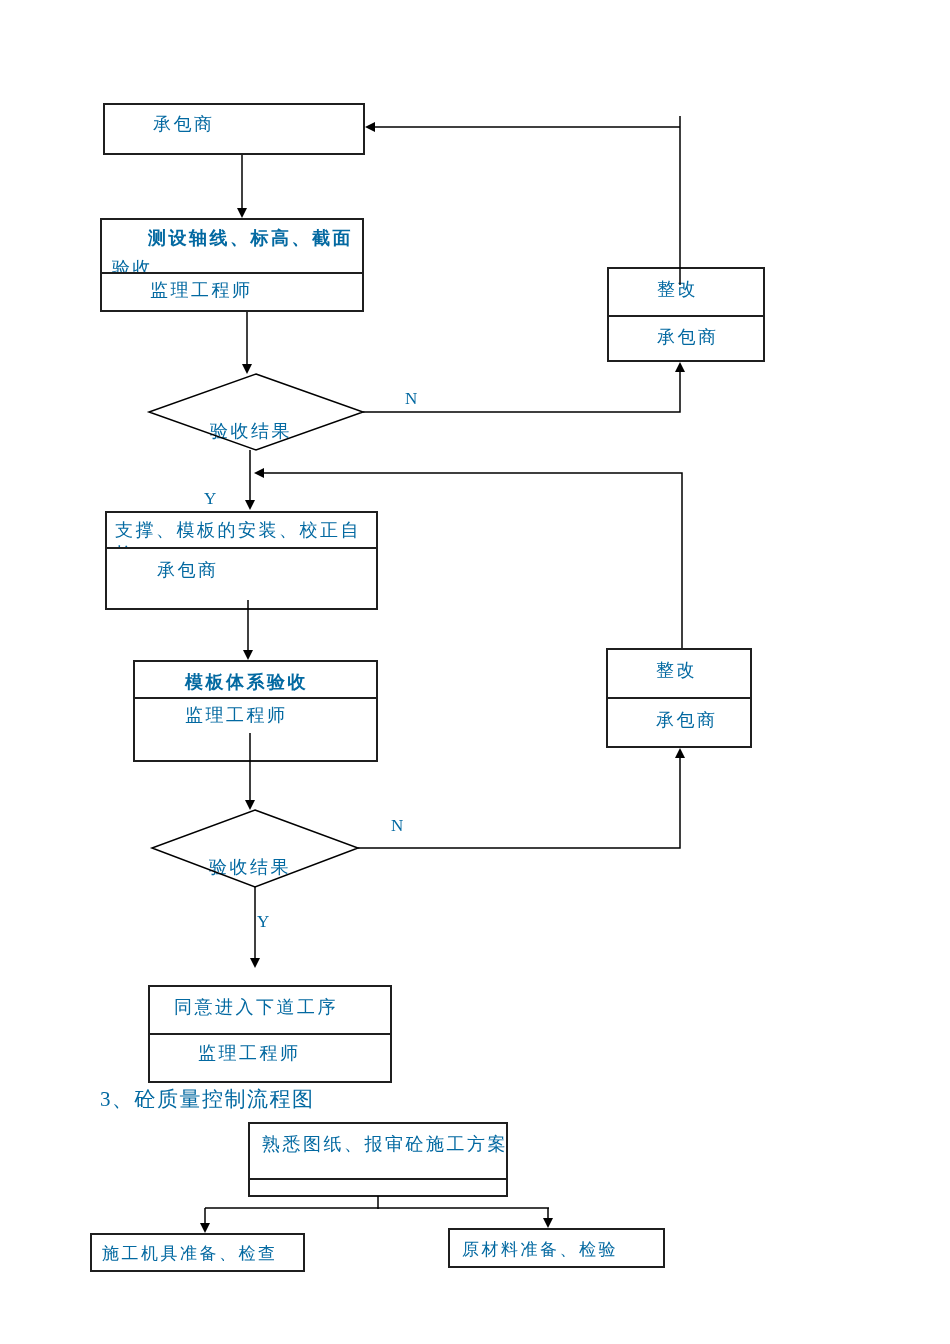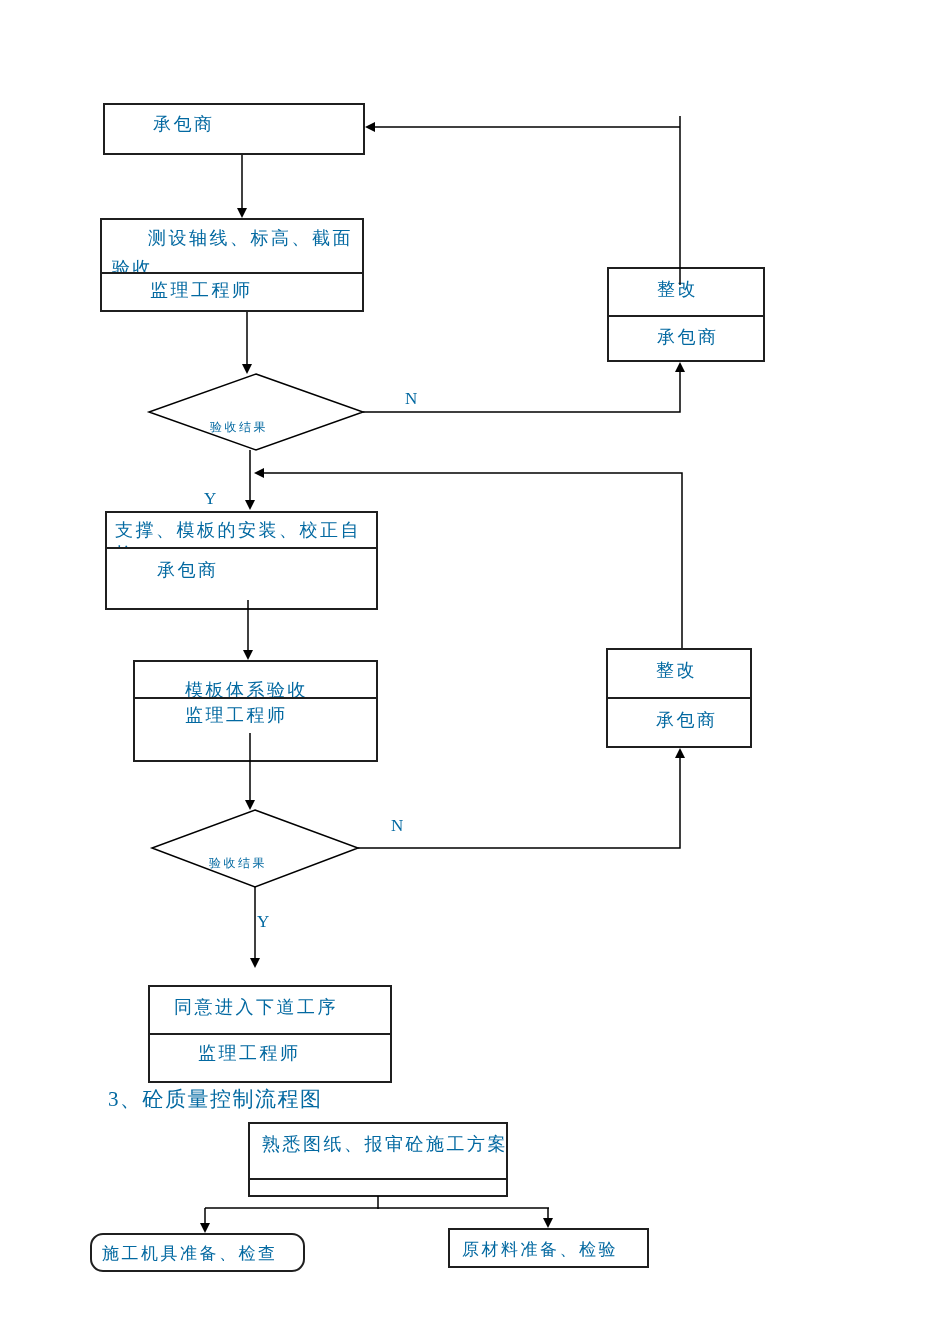--- a/index.html
+++ b/index.html
@@ -36,21 +36,21 @@
     white-space:nowrap;
   }
   .small .txt{font-size:17px;letter-spacing:2.5px;}
   .freelabel{
     position:absolute;
     font-size:17px;
     z-index:4;
   }
   .diamond-label{
     position:absolute;
-    font-size:12px;
+    font-size:18px;
     letter-spacing:2.5px;
     z-index:4;
     white-space:nowrap;
   }
   .heading{
     position:absolute;
     font-size:21px;
     letter-spacing:1.5px;
     z-index:3;
     white-space:nowrap;
@@ -62,21 +62,21 @@
 <div class="canvas">
 
   <div class="box" style="left:103px;top:103px;width:262px;height:52px;">
     <div class="row" style="height:48px;padding:7px 0 0 48px;">
       <p class="txt">承包商</p>
     </div>
   </div>
 
   <div class="box" style="left:100px;top:218px;width:264px;height:94px;">
     <div class="row divided" style="height:54px;padding-top:6px;">
-      <p class="txt" style="padding-left:46px;">测设轴线、标高、截面</p>
+      <p class="txt" style="padding-left:46px;font-weight:bold;">测设轴线、标高、截面</p>
       <p class="txt" style="padding-left:10px;margin-top:6px;">验收</p>
     </div>
     <div class="row" style="height:38px;padding:4px 0 0 48px;">
       <p class="txt">监理工程师</p>
     </div>
   </div>
 
   <div class="box" style="left:607px;top:267px;width:158px;height:95px;">
     <div class="row divided" style="height:48px;padding:8px 0 0 48px;">
       <p class="txt">整改</p>
@@ -90,21 +90,21 @@
     <div class="row divided" style="height:36px;padding-top:5px;">
       <p class="txt" style="padding-left:8px;">支撑、模板的安装、校正自</p>
       <p class="txt" style="padding-left:8px;">检</p>
     </div>
     <div class="row" style="height:49px;padding:9px 0 0 50px;">
       <p class="txt">承包商</p>
     </div>
   </div>
 
   <div class="box" style="left:133px;top:660px;width:245px;height:102px;">
-    <div class="row divided" style="height:37px;padding:16px 0 0 50px;">
+    <div class="row divided" style="height:37px;padding:8px 0 0 50px;font-weight:bold;">
       <p class="txt">模板体系验收</p>
     </div>
     <div class="row" style="height:61px;padding:4px 0 0 50px;">
       <p class="txt">监理工程师</p>
     </div>
   </div>
 
   <div class="box" style="left:606px;top:648px;width:146px;height:100px;">
     <div class="row divided" style="height:49px;padding:8px 0 0 48px;">
       <p class="txt">整改</p>
@@ -116,36 +116,36 @@
 
   <div class="box" style="left:148px;top:985px;width:244px;height:98px;">
     <div class="row divided" style="height:48px;padding:8px 0 0 24px;">
       <p class="txt">同意进入下道工序</p>
     </div>
     <div class="row" style="height:46px;padding:6px 0 0 48px;">
       <p class="txt">监理工程师</p>
     </div>
   </div>
 
-  <div class="heading" style="left:108px;top:1085px;">3、砼质量控制流程图</div>
+  <div class="heading" style="left:100px;top:1085px;">3、砼质量控制流程图</div>
 
   <div class="box" style="left:248px;top:1122px;width:260px;height:75px;">
     <div class="row divided" style="height:56px;padding:8px 0 0 12px;text-align:right;">
       <p class="txt">熟悉图纸、报审砼施工方案</p>
     </div>
     <div class="row" style="height:15px;"></div>
   </div>
 
-  <div class="box small" style="left:90px;top:1233px;width:215px;height:39px;border-radius:13px;">
+  <div class="box small" style="left:90px;top:1233px;width:215px;height:39px;">
     <div class="row" style="height:35px;padding:7px 0 0 10px;">
       <p class="txt">施工机具准备、检查</p>
     </div>
   </div>
 
-  <div class="box small" style="left:448px;top:1228px;width:201px;height:40px;">
+  <div class="box small" style="left:448px;top:1228px;width:217px;height:40px;">
     <div class="row" style="height:36px;padding:8px 0 0 12px;">
       <p class="txt">原材料准备、检验</p>
     </div>
   </div>
 
   <div class="diamond-label" style="left:210px;top:419px;">验收结果</div>
   <div class="diamond-label" style="left:209px;top:855px;">验收结果</div>
   <div class="freelabel" style="left:405px;top:389px;">N</div>
   <div class="freelabel" style="left:204px;top:489px;">Y</div>
   <div class="freelabel" style="left:391px;top:816px;">N</div>

